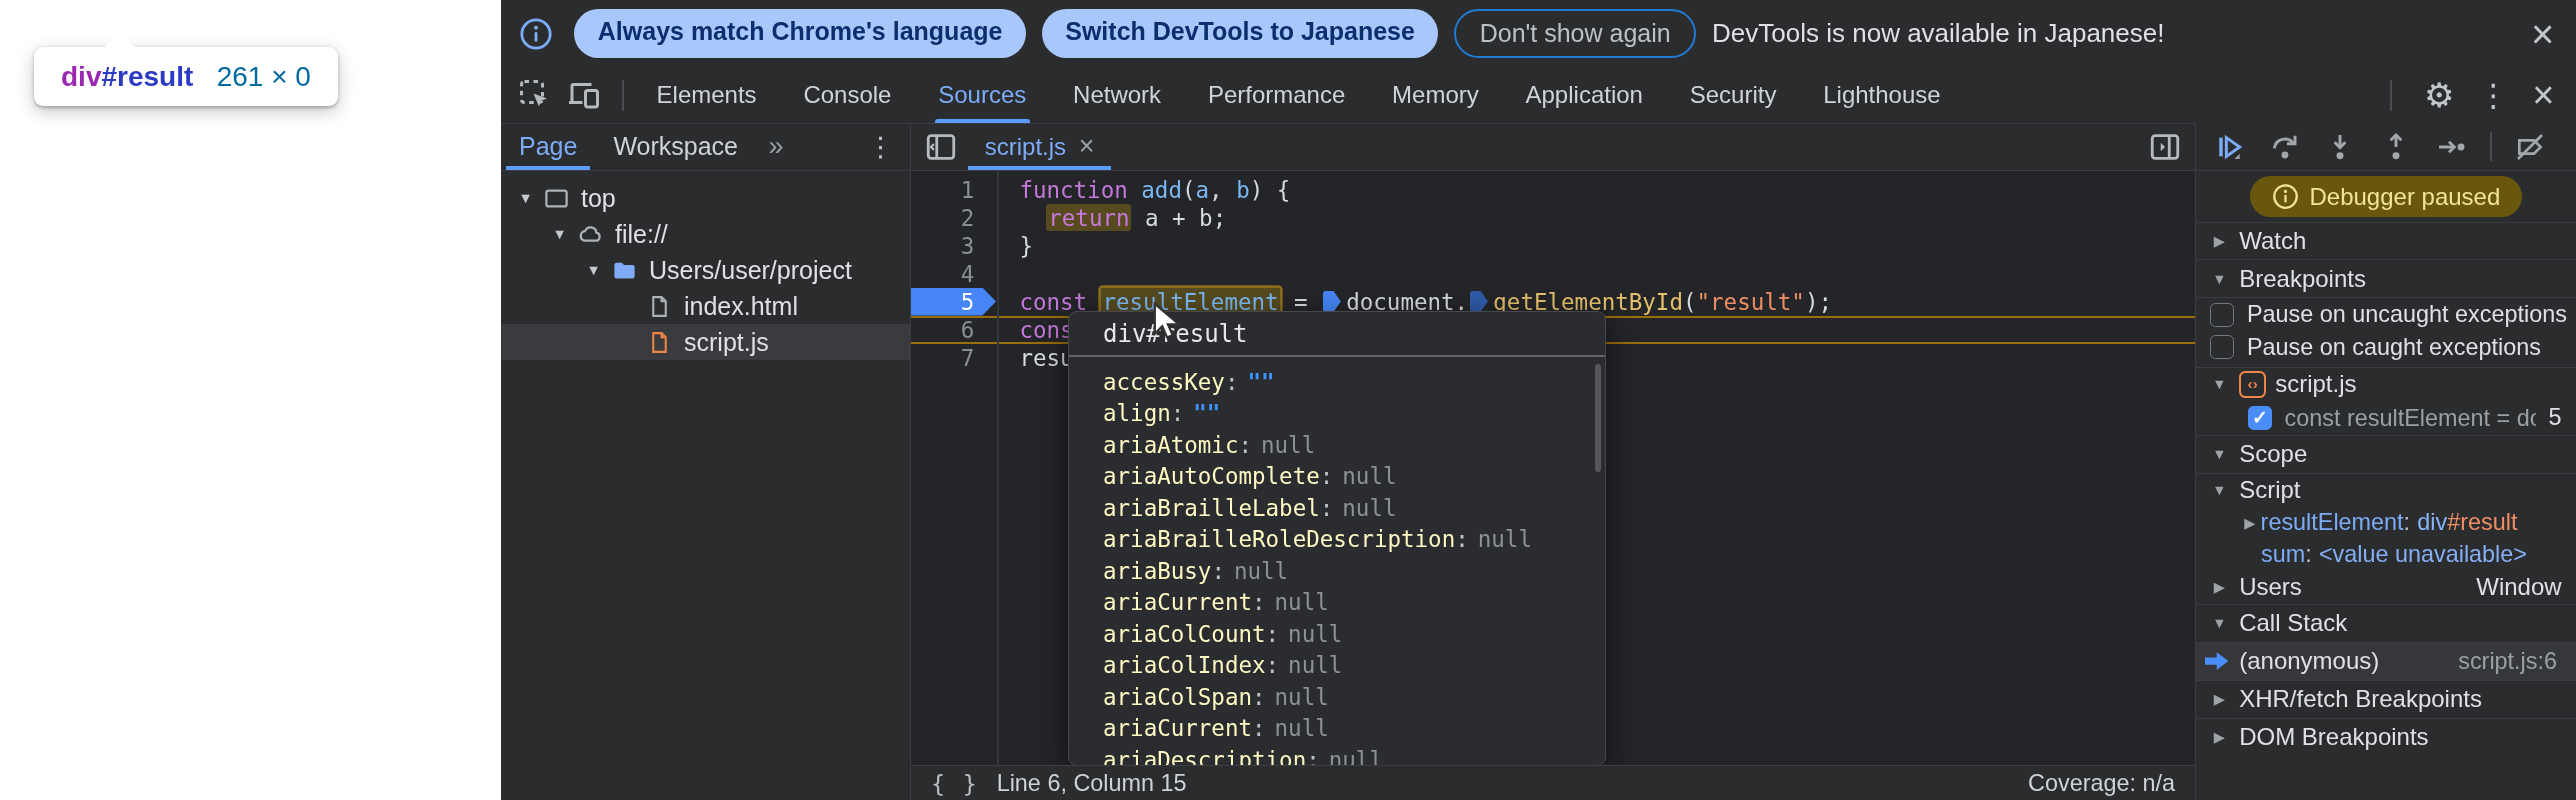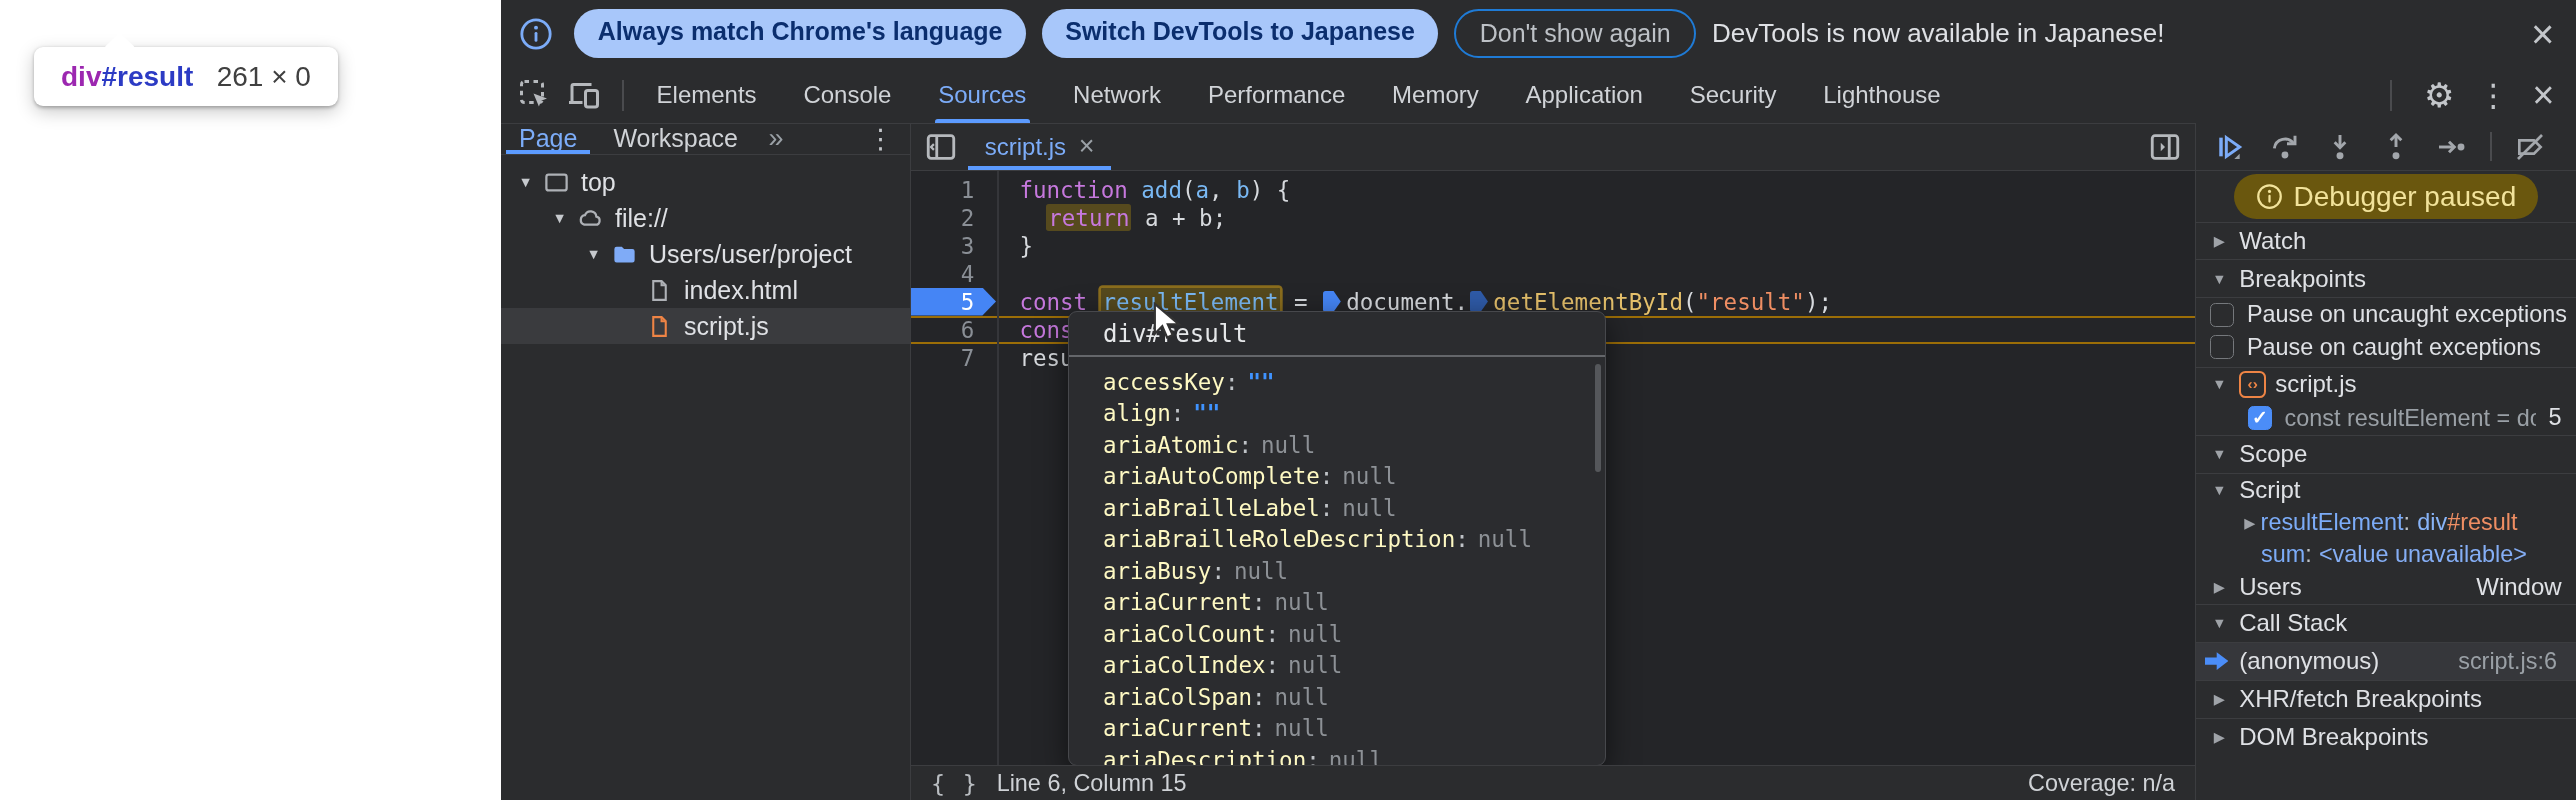--- a/index.html
+++ b/index.html
@@ -9,21 +9,21 @@
 
   
   .page-area { position:absolute; left:0; top:0; width:501px; height:801px; background:#fff; }
   .elem-tooltip { position:absolute; left:34px; top:47px; background:#fff; border-radius:9px;
                   box-shadow:0 1.8px 3.6px rgba(0,0,0,.25), 0 5.4px 18px rgba(0,0,0,.22);
                   padding:13.5px 27px; display:flex; align-items:center; gap:23.4px;
                   font-size:28px; font-weight:600; white-space:nowrap; }
   .elem-tooltip::before { content:""; position:absolute; top:-10px; left:74px; width:23.4px; height:23.4px;
                   background:#fff; transform:rotate(45deg); border-radius:3.6px; }
   .tt-tag { color:#9c27b0; } .tt-id { color:#2c3bc4; }
-  .tt-dims { color:#404040; font-weight:400; }
+  .tt-dims { color:#0369a1; font-weight:400; }
 
   
   .devtools { position:absolute; left:501px; top:0; width:2075px; height:801px;
               background:#2b2c2e; color:#dfe1e5; }
 
   
   .banner { position:absolute; left:0; top:0; right:0; height:67px; display:flex; align-items:center;
             padding:0 21.6px 0 18px; gap:16px; font-size:26px; background:#2b2c2e; }
   .info-ic { flex:none; }
   .pill { border-radius:36px; padding:8px 23.4px; font-size:25px; cursor:pointer; white-space:nowrap; }
@@ -42,21 +42,21 @@
   .tabbar-right { margin-left:auto; display:flex; align-items:center; gap:23.4px; padding-right:21.6px; }
   .gear { font-size:34px; color:#c3c6ca; cursor:pointer; }
   .vdots { font-size:31px; color:#c3c6ca; cursor:pointer; letter-spacing:0; }
   .x-btn { font-size:38px; color:#c3c6ca; cursor:pointer; line-height:36px; }
 
   
   .main { position:absolute; left:0; top:123px; right:0; bottom:0; display:flex; }
 
   
   .sidebar { width:410px; flex:none; border-right:1.8px solid #3c3d40; display:flex; flex-direction:column; }
-  .sb-header { height:32px; flex:none; border-bottom:1.8px solid #3c3d40; display:flex; align-items:center; font-size:25px; color:#d0d3d7; }
+  .sb-header { height:48px; flex:none; border-bottom:1.8px solid #3c3d40; display:flex; align-items:center; font-size:25px; color:#d0d3d7; }
   .sb-tab { position:relative; height:100%; display:flex; align-items:center; padding:0 18px; cursor:pointer; }
   .sb-tab.active { color:#7cacf8; }
   .sb-tab.active::after { content:""; position:absolute; left:5.4px; right:5.4px; bottom:0; height:4.5px; background:#5c9bff; }
   .sb-more { color:#9aa0a6; font-size:27px; padding:0 12.6px; cursor:pointer; }
   .sb-dots { margin-left:auto; color:#c3c6ca; font-size:27px; padding-right:16px; cursor:pointer; }
   .tree { padding-top:9px; font-size:25px; }
   .tree-row { height:36px; display:flex; align-items:center; cursor:pointer; white-space:nowrap; }
   .tree-row.selected { background:#3a3b3e; }
   .tr-caret { width:31px; text-align:center; color:#c6c9cd; font-size:14.4px; flex:none; }
   .tr-icon { width:31px; height:27px; flex:none; margin-right:9px; display:flex; align-items:center; justify-content:center; }
@@ -109,21 +109,21 @@
   .sb-right { margin-left:auto; }
 
   
   .rightbar { width:380px; flex:none; display:flex; flex-direction:column; font-size:24px; background:#2b2c2e; }
   .dbg-toolbar { height:48px; flex:none; border-bottom:1.8px solid #3c3d40; display:flex; align-items:center;
                  gap:21.6px; padding-left:16px; }
   .dbg-ic { width:34px; height:34px; display:flex; align-items:center; justify-content:center; cursor:pointer; }
   .dbg-sep { width:1.8px; height:29px; background:#4a4b4e; }
   .pill-row { height:52px; flex:none; display:flex; align-items:center; justify-content:center; border-bottom:1.8px solid #3c3d40; }
   .paused-pill { background:#6a570e; color:#f2e39b; border-radius:32px; padding:6.3px 21.6px; display:flex;
-                 align-items:center; gap:10.8px; font-size:28px; }
+                 align-items:center; gap:10.8px; font-size:24px; }
   .sec { display:flex; align-items:center; padding-left:12.6px; gap:9px; flex:none; color:#dfe1e5; cursor:pointer; }
   .caret { color:#9fa3a8; font-size:14.4px; width:21.6px; text-align:center; flex:none; }
   .bt { border-top:1.8px solid #3c3d40; }
   .h40 { height:36px; } .h42 { height:38px; } .h38 { height:34px; } .h36 { height:32px; } .h34 { height:31px; }
   .cbrow { display:flex; align-items:center; gap:12.6px; padding-left:14.4px; font-size:23.4px; color:#dfe1e5; flex:none; }
   .cbox { width:24px; height:24px; border:1.8px solid #75787c; border-radius:5.4px; background:transparent; flex:none; cursor:pointer; }
   .cbox.checked { background:#4b8df8; border-color:#4b8df8; color:#fff; font-size:19px; line-height:22.5px; text-align:center; font-weight:700; }
   .js-ic { width:27px; height:27px; border:2.7px solid #ee8445; border-radius:6.3px; color:#ee8445; font-size:15.3px;
            display:flex; align-items:center; justify-content:center; font-weight:700; flex:none; }
   .bp-entry { display:flex; align-items:center; gap:12.6px; padding-left:52px; padding-right:14.4px; font-size:23.4px; flex:none; }

